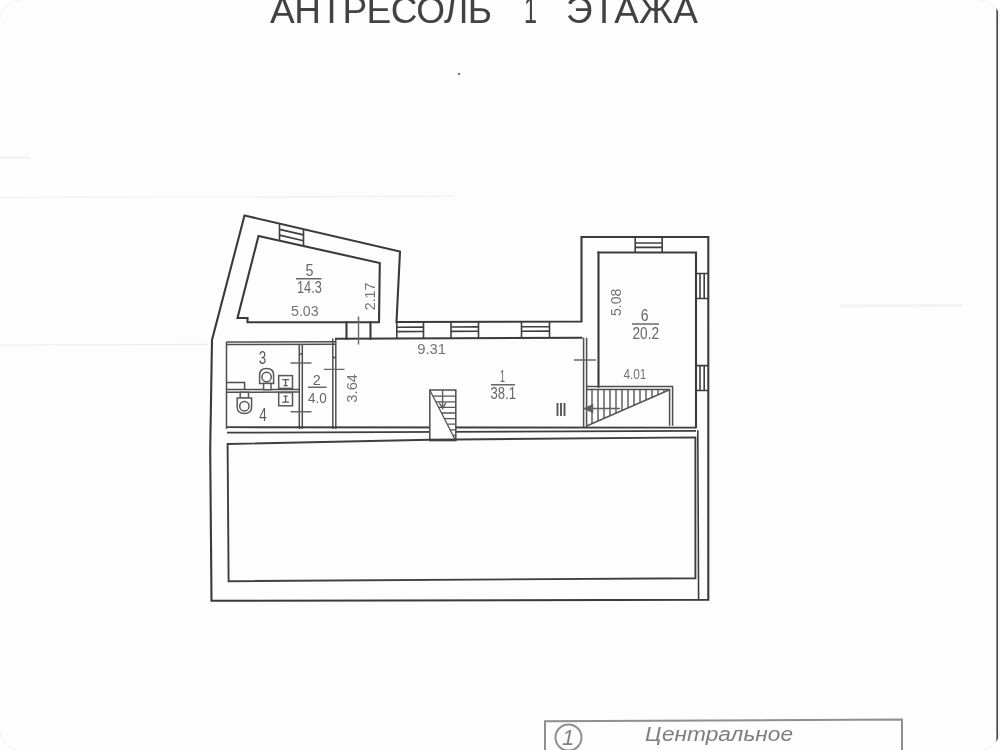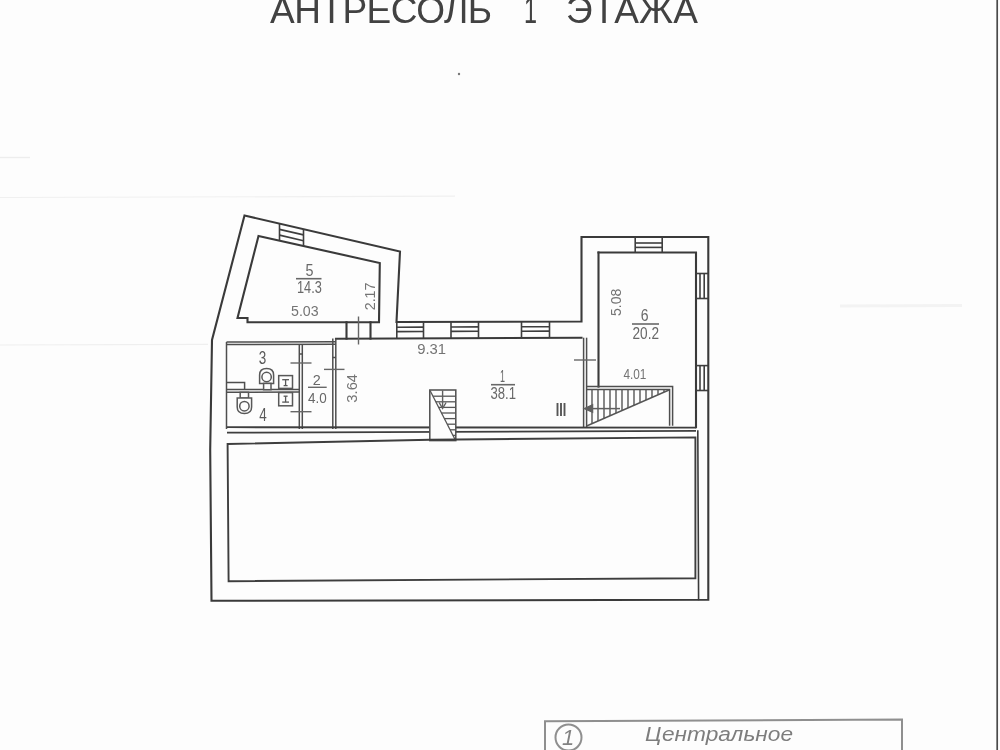--- a/index.html
+++ b/index.html
@@ -1,17 +1,17 @@
 <!DOCTYPE html>
 <html><head>
 <meta charset="utf-8">
 <style>
   html,body{margin:0;padding:0;background:#fff;-webkit-font-smoothing:antialiased;}
   #page{position:relative;width:1000px;height:750px;background:#c4b5fd;overflow:hidden;
-        font-family:"Liberation Sans", sans-serif;filter:blur(0.38px);}
+        font-family:"Liberation Sans", sans-serif;filter:blur(0.38px);border-radius:20px;}
   svg{position:absolute;left:0;top:0;}
   text{font-family:"Liberation Sans", sans-serif;}
 </style>
 </head>
 <body>
 <div id="page">
 <svg width="1000" height="750" viewBox="0 0 1000 750">
 
   <rect x="0" y="0" width="1000" height="750" fill="#fdfdfd"></rect>
 

